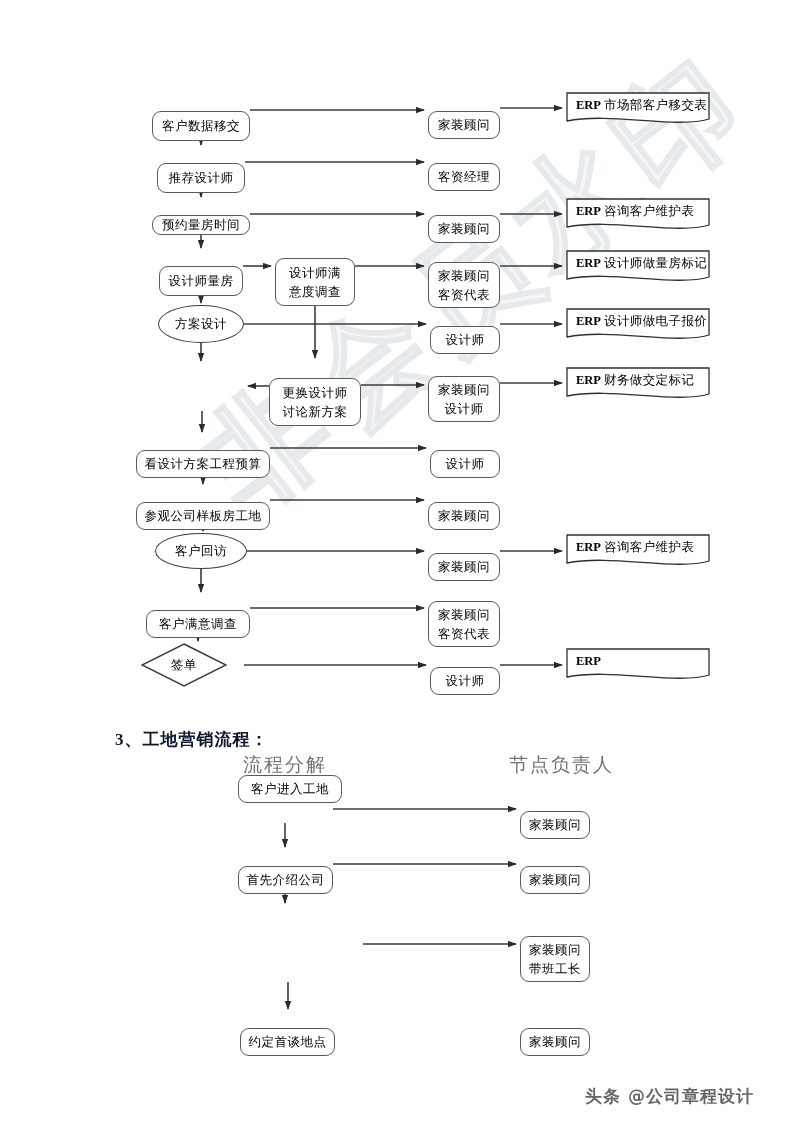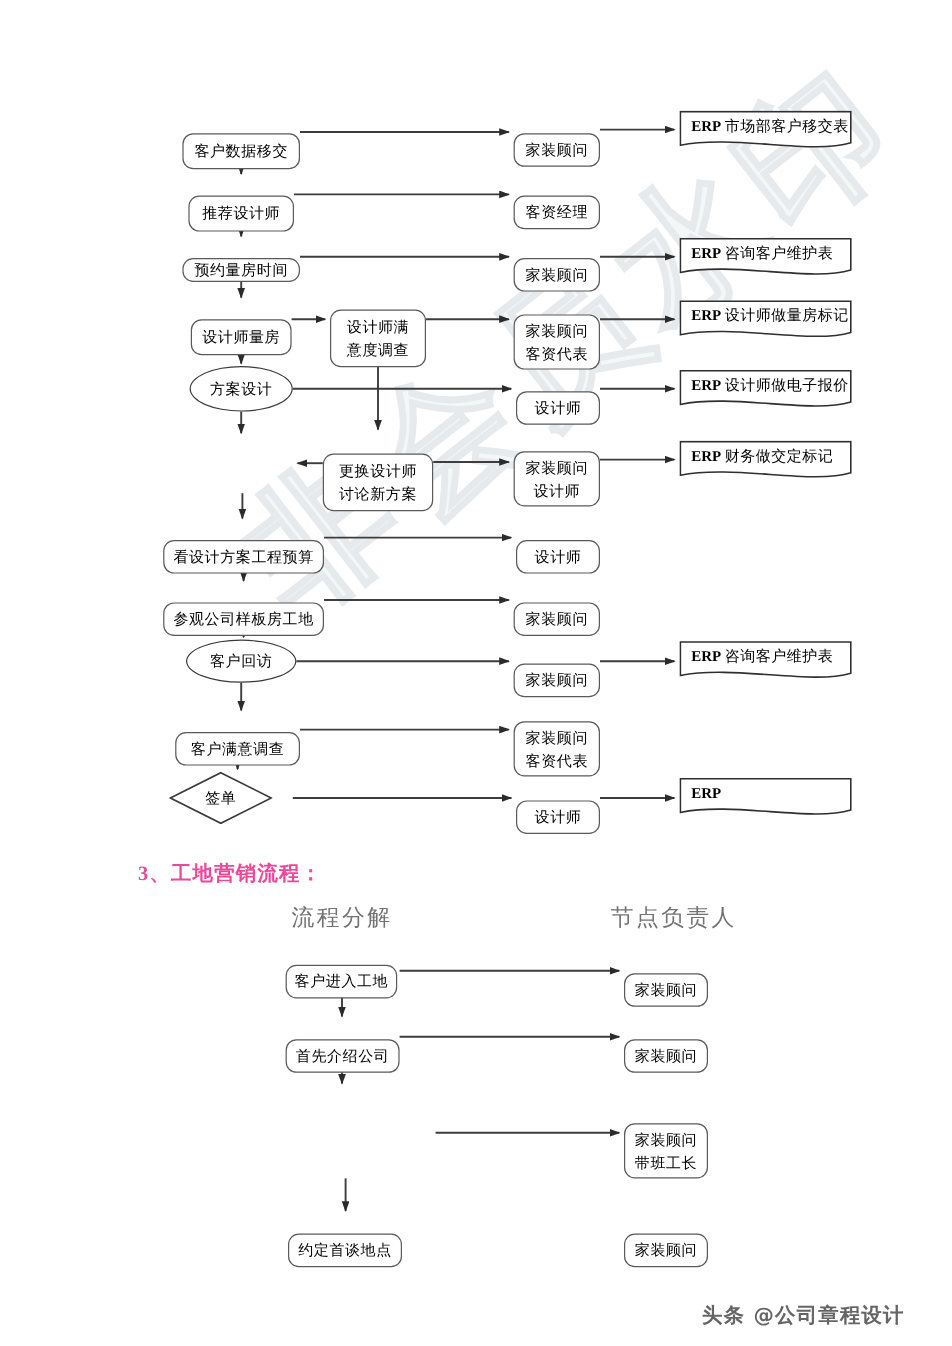--- a/index.html
+++ b/index.html
@@ -96,23 +96,24 @@
     margin-right:3px;
     letter-spacing:0;
   }
 
   
   .section-title{
     position:absolute;z-index:2;
     font-family:"Liberation Serif","DejaVu Serif",serif;
     font-weight:bold;
     font-size:17px;
-    color:#ec4899;
+    color:#0f172a;
     letter-spacing:1px;
     white-space:nowrap;
+    margin-top:12px;
   }
   .col-head{
     position:absolute;z-index:2;
     font-family:"Liberation Serif","DejaVu Serif",serif;
     font-weight:normal;
     font-size:19px;
     color:#737373;
     letter-spacing:2px;
     white-space:nowrap;
   }
@@ -304,21 +305,21 @@
       <span></span>
     </div>
   </div>
 
   <div class="section-title" style="left:115px;top:716px;">3、工地营销流程：</div>
 
   <div class="col-head" style="left:243px;top:752px;">流程分解</div>
 
   <div class="col-head" style="left:509px;top:752px;">节点负责人</div>
 
-  <div class="node rrect" style="left:238px;top:788px;width:93px;height:28px;">客户进入工地</div>
+  <div class="node rrect" style="left:238px;top:759px;width:104px;height:28px;">客户进入工地</div>
 
   <div class="node rrect" style="left:238px;top:850px;width:95px;height:28px;">首先介绍公司</div>
 
 
   <div class="node rrect" style="left:240px;top:1012px;width:95px;height:28px;">约定首谈地点</div>
 
   <div class="node rrect" style="left:520px;top:795px;width:70px;height:28px;">家装顾问</div>
   <div class="node rrect" style="left:520px;top:850px;width:70px;height:28px;">家装顾问</div>
   <div class="node rrect two-line" style="left:520px;top:920px;width:70px;height:46px;white-space:pre-line;">家装顾问
 带班工长</div>

